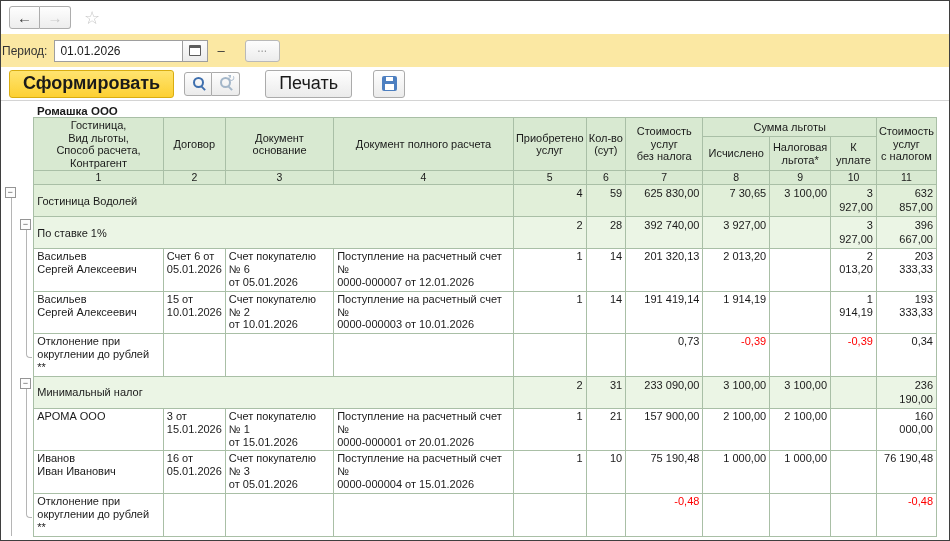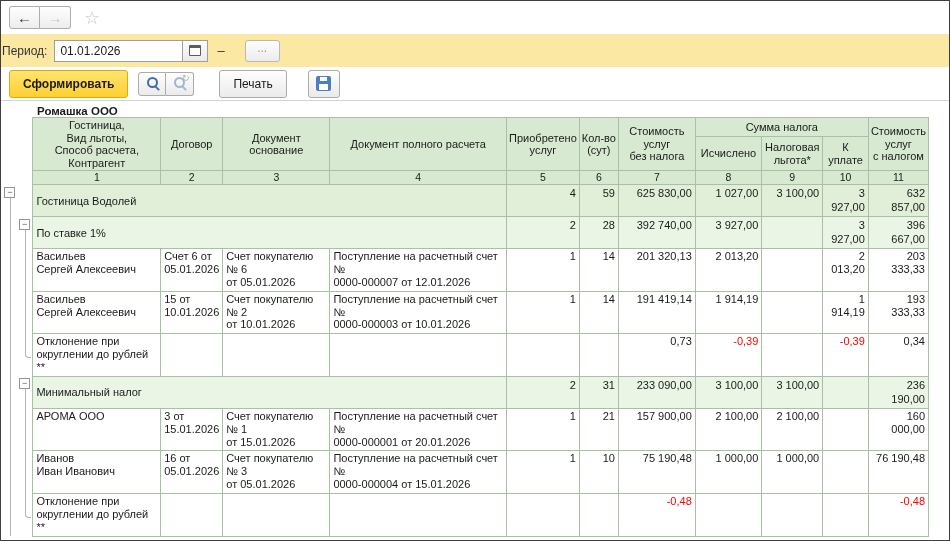--- a/index.html
+++ b/index.html
@@ -28,21 +28,21 @@
   .cal-ico { width:12px; height:11px; border:1px solid #5c5c5c; border-top:3px solid #5c5c5c; background:#fff; border-radius:1px; }
   .pdash { margin:0 9px; font-size:13px; color:#333; }
   .ellipsisbtn { margin-left:11px; width:35px; height:22px; border:1px solid #b9b9b9; border-radius:3px;
                  background:linear-gradient(#fdfdfd,#ececec); color:#9c9c9c; font-size:12px; line-height:14px;
                  display:flex; align-items:flex-end; justify-content:center; padding-bottom:6px; cursor:pointer; }
 
   
   .toolbar { height:34px; flex:0 0 34px; background:#fff; display:flex; align-items:center; padding:0 8px;
              border-bottom:1px solid #d4d4d4; }
   .btn { height:28px; border:1px solid #ababab; border-radius:3px; background:linear-gradient(#fefefe,#ebebeb);
-         font-size:12px; font-family:inherit; padding:0 13px; color:#1a1a1a; display:flex; align-items:center; cursor:pointer; }
+         font-size:18px; font-family:inherit; padding:0 13px; color:#1a1a1a; display:flex; align-items:center; cursor:pointer; }
   .btn.generate { background:linear-gradient(#ffe470,#fdd032); border-color:#d9ad10; font-weight:bold; margin-right:10px; }
   .btn.settings { margin-right:23px; }
   .iconpair { display:flex; margin-right:25px; }
   .icobtn { width:28px; height:24px; border:1px solid #ababab; background:linear-gradient(#fefefe,#ebebeb);
             display:flex; align-items:center; justify-content:center; cursor:pointer; }
   .icobtn.first { border-radius:3px 0 0 3px; }
   .icobtn.second { border-radius:0 3px 3px 0; border-left:none; }
   .mag { position:relative; width:15px; height:15px; }
   .mag::before { content:''; position:absolute; top:1px; left:2px; width:7px; height:7px;
                  border:2px solid #3e6fae; border-radius:50%; }
@@ -51,21 +51,21 @@
   .mag.gray::before { border-color:#a3b6c9; }
   .mag.gray::after { background:#a3b6c9; }
   .mag .arr { position:absolute; top:-3px; right:-2px; font-size:9px; color:#a3b6c9; }
   .btn.print { margin-right:21px; }
   .savebtn { width:32px; padding:0; justify-content:center; }
   .floppy { width:15px; height:15px; background:#4d7fc0; border-radius:2px; position:relative; }
   .floppy::before { content:''; position:absolute; bottom:1px; left:3px; width:9px; height:6px; background:#fff; }
   .floppy::after { content:''; position:absolute; top:1px; left:4px; width:7px; height:4px; background:#fff; }
 
   
-  .report { flex:1 1 auto; background:#fff; padding:4px 20px 0 2px; overflow:hidden; }
+  .report { flex:1 1 auto; background:#fff; padding:4px 12px 0 2px; overflow:hidden; }
   .org { margin-left:34px; font-size:11.5px; font-weight:bold; }
   .rtitle { margin-left:34px; font-size:13.5px; font-weight:bold; margin-top:2px; margin-bottom:5px; }
 
   table.rep { border-collapse:collapse; table-layout:fixed; font-size:11px; }
   table.rep th, table.rep td { border:1px solid #a9bfa6; overflow:hidden; }
   th.gut-head, td.gut { border:none !important; background:#fff !important; position:relative; padding:0; }
   .hc { background:#d8e9d1; font-weight:normal; text-align:center; vertical-align:middle;
         white-space:pre-line; line-height:1.14; padding:1px 2px; }
   .hd-num { background:#d8e9d1; font-weight:normal; text-align:center; padding:0 3px; height:14px;
             font-size:10.5px; line-height:13px; }
@@ -162,21 +162,21 @@
           <th class="hc" rowspan="2">Договор</th>
           <th class="hc" rowspan="2">Документ основание</th>
           <th class="hc" rowspan="2">Документ полного расчета</th>
           <th class="hc" rowspan="2">Приобретено
 услуг</th>
           <th class="hc" rowspan="2">Кол-во
 (сут)</th>
           <th class="hc" rowspan="2">Стоимость
 услуг
 без налога</th>
-          <th class="hc" colspan="3">Сумма налога</th>
+          <th class="hc" colspan="3">Сумма льготы</th>
           <th class="hc" rowspan="2">Стоимость
 услуг
 с налогом</th>
         </tr>
         <tr>
           <th class="hc">Исчислено</th>
           <th class="hc">Налоговая
 льгота*</th>
           <th class="hc">К уплате</th>
         </tr>
@@ -198,21 +198,21 @@
           <tr class="r-group1">
             <td class="gut">
               <span class="tline below"></span>
               <span class="tbox">−</span>
             </td>
             <td class="gut"></td>
             <td colspan="4" class="c-label">Гостиница Водолей</td>
             <td class="c-num">4</td>
             <td class="c-num">59</td>
             <td class="c-num">625 830,00</td>
-            <td class="c-num">1 027,00</td>
+            <td class="c-num">7 30,65</td>
             <td class="c-num">3 100,00</td>
             <td class="c-num">3 927,00</td>
             <td class="c-num">632 857,00</td>
           </tr>
           <tr class="r-group2">
             <td class="gut">
               <span class="tline full"></span>
             </td>
             <td class="gut">
               <span class="tline below"></span>

